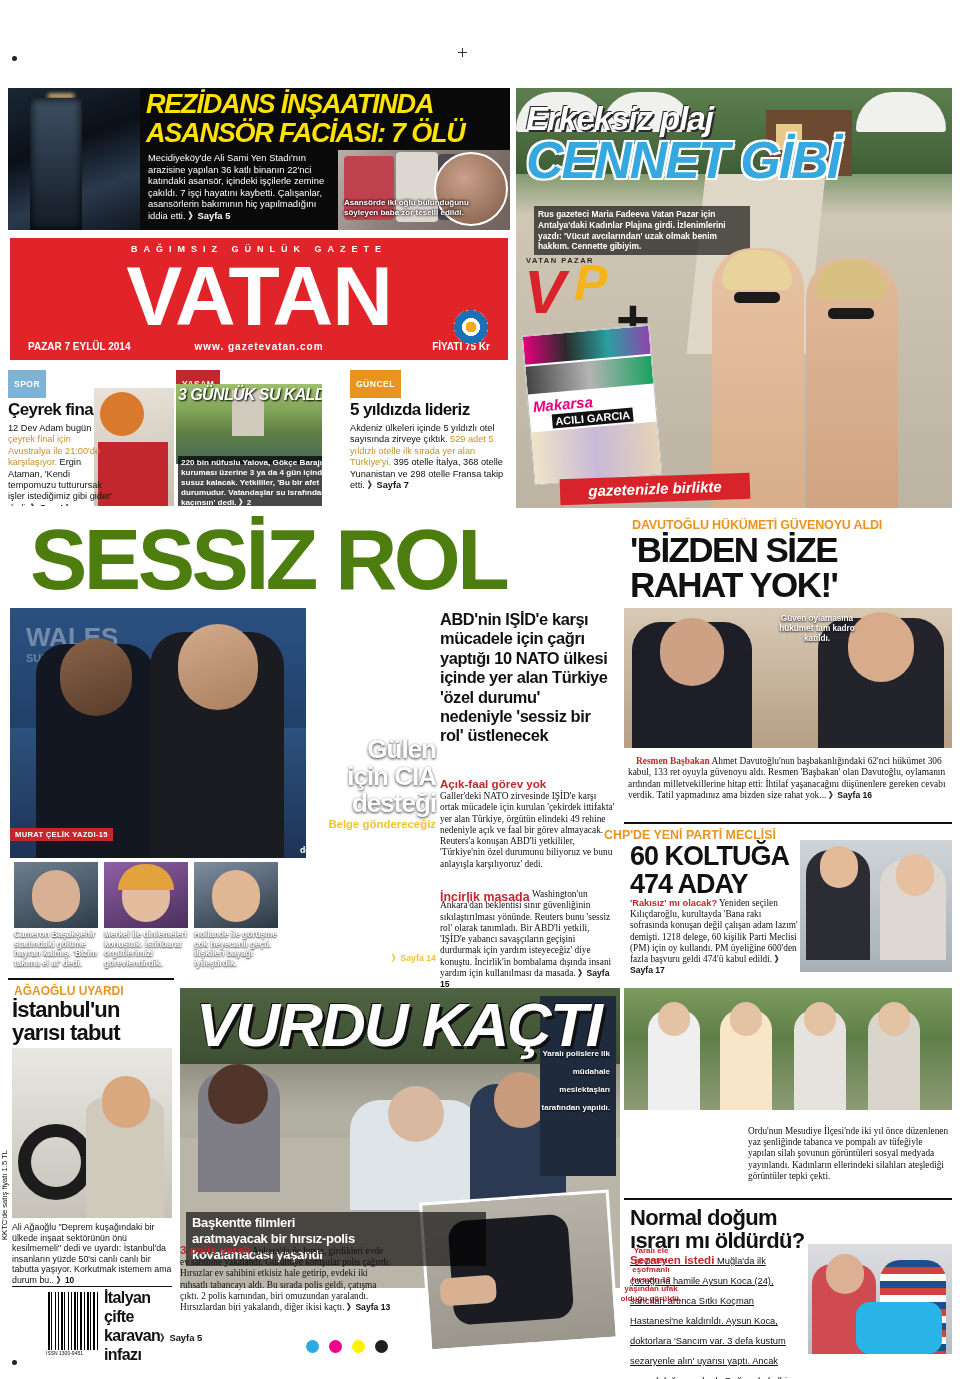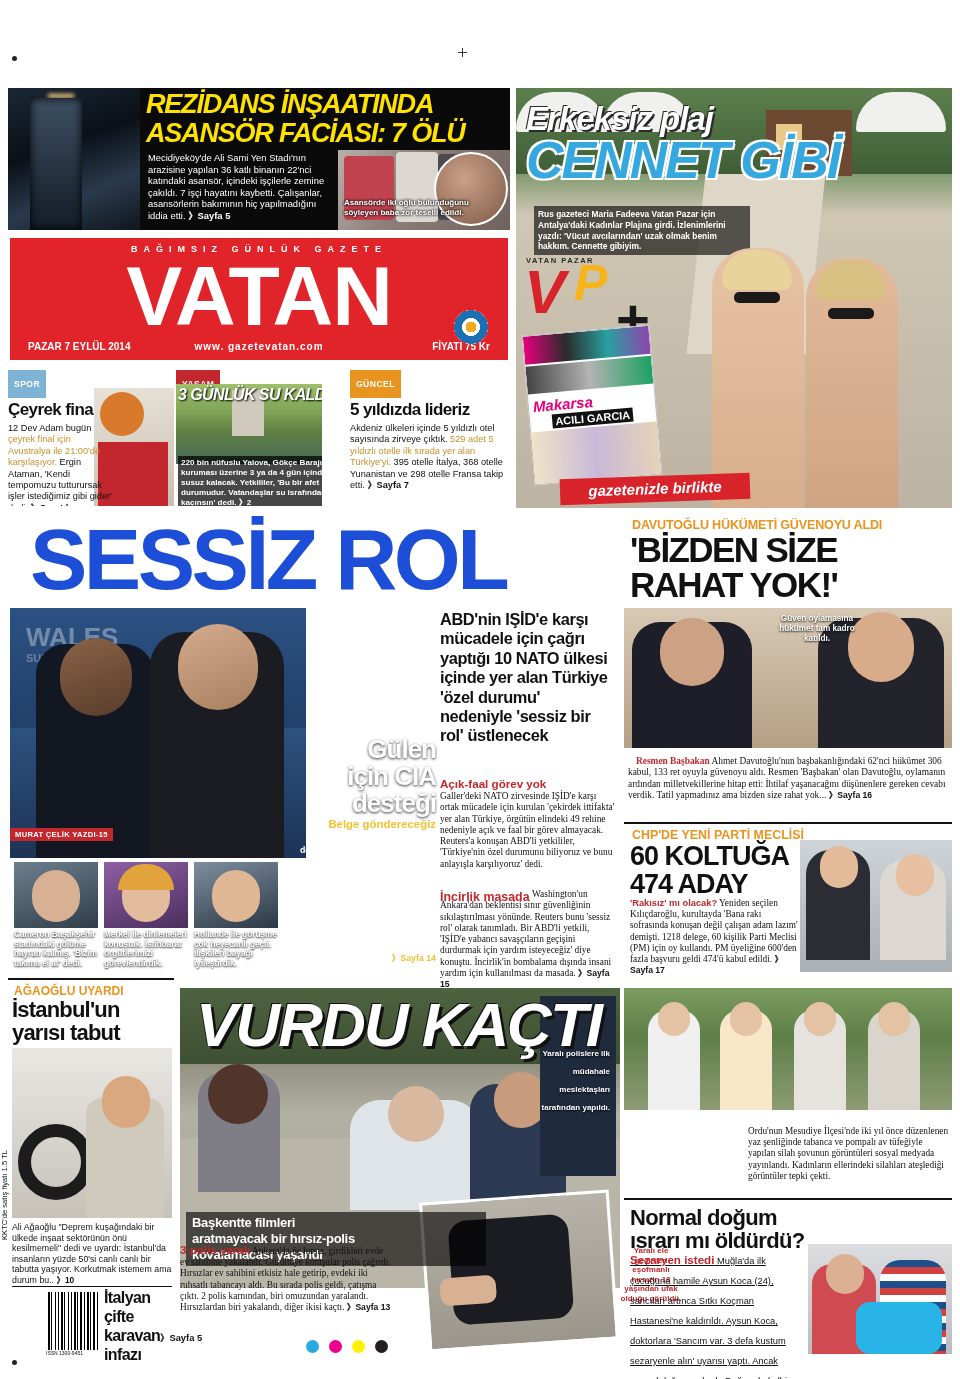--- a/index.html
+++ b/index.html
@@ -108,21 +108,21 @@
   #t2-img .dam{position:absolute;left:56px;top:6px;width:32px;height:46px;background:#cfcabb;}
   #t2-title{ left:2px; top:16px; width:166px; font-size:16px; font-weight:bold; font-style:italic;
      color:#fff; text-shadow:1px 1px 2px #000; letter-spacing:-0.6px;}
   #t2-cap{ left:2px; top:86px; width:168px; background:rgba(0,0,0,.72); color:#fff; font-size:8.1px;
      line-height:9.9px; padding:2px 3px; font-weight:bold;}
   #teaser3{ left:350px; width:160px; }
   #teaser3 .tg-tab{ background:#e8941f; }
 
   
   #main-head{ left:30px; top:516px; font-size:86px; font-weight:bold; letter-spacing:-3.5px;
-     color:#1d4ed8; line-height:86px;}
+     color:#4d7c0f; line-height:86px;}
 
   
   #main-photo{ left:10px; top:608px; width:296px; height:250px; overflow:hidden;
      background:linear-gradient(180deg,#23436b 0%,#2f5685 40%,#1d3355 100%); }
   #main-photo .wall{position:absolute;left:0;top:0;width:100%;height:120px;
      background:linear-gradient(180deg,#2b5182,#21406a);}
   #main-photo .wt{position:absolute;left:16px;top:14px;color:rgba(255,255,255,.35);font-size:26px;font-weight:bold;}
   #main-photo .wt2{position:absolute;left:16px;top:44px;color:rgba(255,255,255,.3);font-size:11px;font-weight:bold;}
   #main-photo .wt3{position:absolute;left:150px;top:46px;color:rgba(255,255,255,.3);font-size:10px;font-weight:bold;}
   #mp-a{position:absolute;left:26px;top:36px;width:118px;height:214px;background:#121722;border-radius:30px 30px 0 0;}
@@ -176,21 +176,21 @@
   #dp2{position:absolute;right:8px;top:10px;width:126px;height:130px;background:#23232c;border-radius:30px 30px 0 0;}
   #dp2 .f{position:absolute;left:30px;top:-6px;width:66px;height:70px;border-radius:34px;background:#d8ab8b;}
   #dp-cap{ left:778px; top:614px; width:78px; text-align:center; color:#fff; font-size:8.2px; line-height:9.8px;
      font-weight:bold; text-shadow:0 1px 2px #000; }
   #dav-body{ left:628px; top:756px; width:322px; font-size:9.4px; line-height:11.3px; color:#111;}
   #dav-body .lead{ font-weight:bold; color:#c1272d; font-family:Liberation Serif, serif;margin-left:8px;}
   #dav-body .pg{ font-weight:bold; font-family:"Liberation Sans",sans-serif; font-size:8.6px;}
 
   
   #chp-rule{ left:624px; top:822px; width:328px; height:2px; background:#111; }
-  #chp-kicker{ left:632px; top:828px; font-size:12.4px; font-weight:bold; color:#e8941f;}
+  #chp-kicker{ left:604px; top:828px; font-size:12.4px; font-weight:bold; color:#e8941f;}
   #chp-head{ left:630px; top:842px; width:180px; font-size:27px; font-weight:bold; line-height:28px;
      letter-spacing:-1px; color:#111;}
   #chp-photo{ left:800px; top:840px; width:152px; height:132px; overflow:hidden;
      background:linear-gradient(180deg,#cfd4d8,#a8b0b6); }
   #chp-photo .w1{position:absolute;left:6px;top:10px;width:64px;height:110px;background:#2c2c34;border-radius:24px 24px 0 0;}
   #chp-photo .w1 .f{position:absolute;left:14px;top:-4px;width:38px;height:42px;border-radius:20px;background:#e3bb98;}
   #chp-photo .w2{position:absolute;right:6px;top:20px;width:66px;height:100px;background:#ddd9d2;border-radius:24px 24px 0 0;}
   #chp-photo .w2 .f{position:absolute;left:16px;top:-6px;width:38px;height:42px;border-radius:20px;background:#e6c0a0;}
   #chp-body{ left:630px; top:898px; width:170px; font-size:9.3px; line-height:11.2px; color:#111;}
   #chp-body .lead{ font-weight:bold; color:#c1272d; font-family:"Liberation Sans",sans-serif;}

